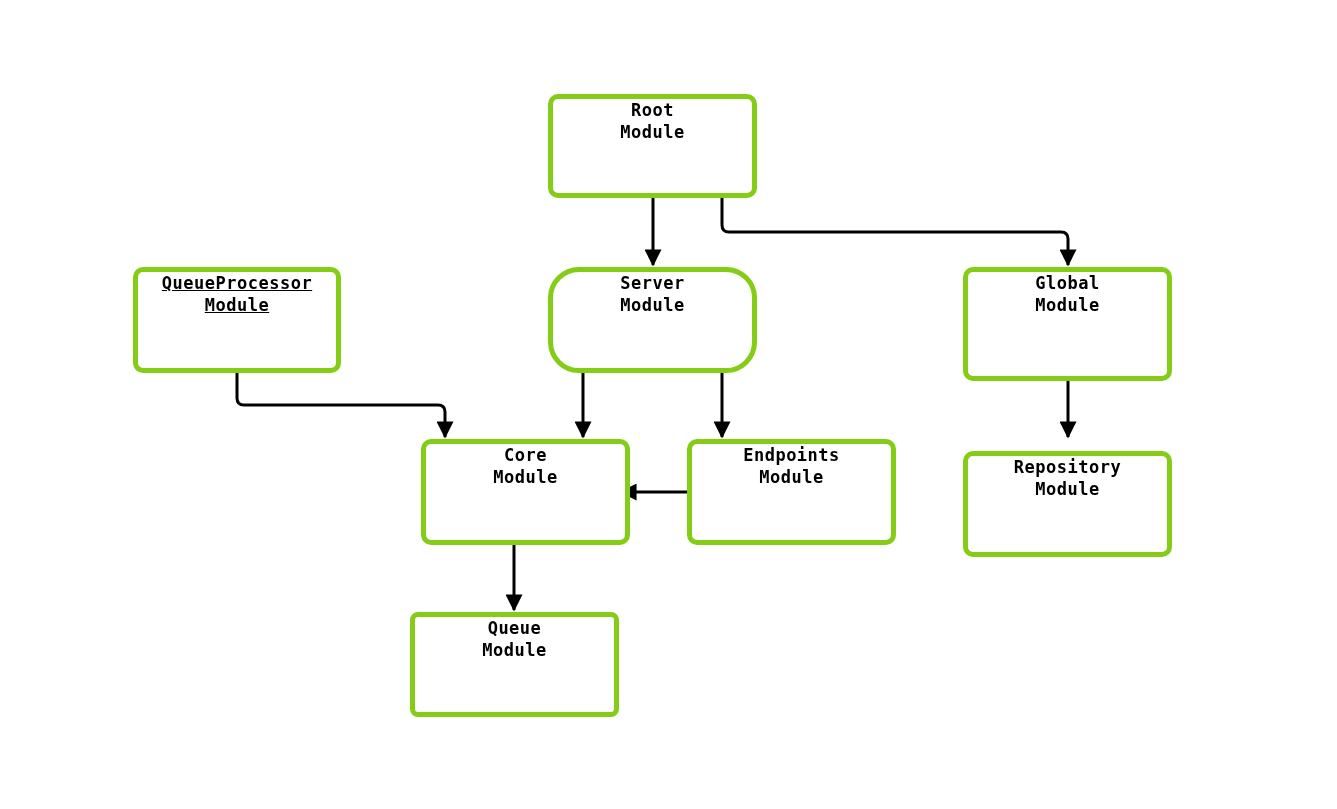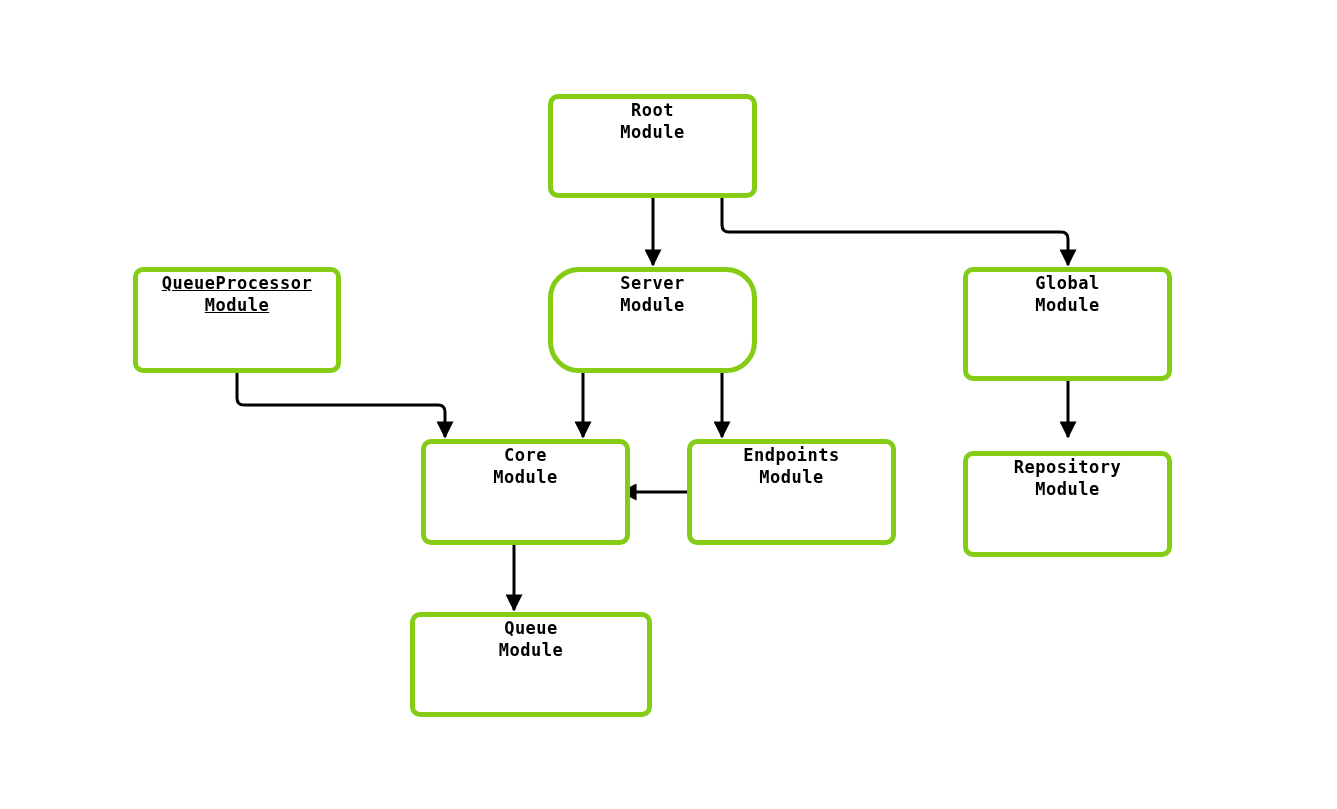--- a/index.html
+++ b/index.html
@@ -104,18 +104,18 @@
   <div class="node" style="left:687px; top:439px; width:209px; height:106px;">
     <span class="node-label">Endpoints
 Module</span>
   </div>
 
   <div class="node" style="left:963px; top:439px; width:209px; height:106px;margin-top:12px;">
     <span class="node-label">Repository
 Module</span>
   </div>
 
-  <div class="node" style="left:410px; top:612px; width:242px; height:105px;">
+  <div class="node" style="left:410px; top:612px; width:209px; height:105px;border-radius:8px;">
     <span class="node-label">Queue
 Module</span>
   </div>
 
 </div>
 
 </body></html>

